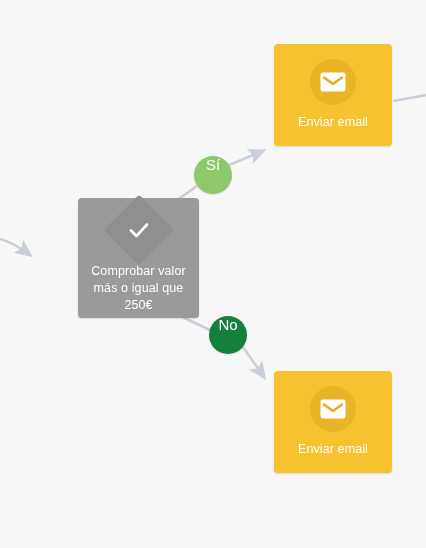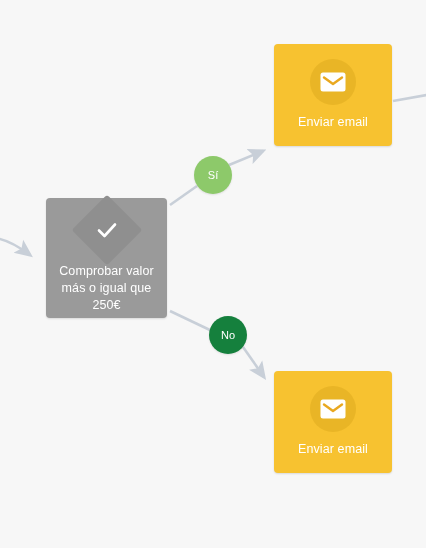--- a/index.html
+++ b/index.html
@@ -41,20 +41,21 @@
     color: #ffffff;
     text-align: center;
     line-height: 17px;
     letter-spacing: 0.1px;
   }
 
   
   .node-condition {
     background: #9a9a9a;
     padding-bottom: 2px;
+    margin-left: 32px;
   }
   .node-condition .node-label {
     font-size: 12.5px;
     width: 110px;
     margin-top: 8px;
   }
   .diamond {
     width: 50px;
     height: 50px;
     background: #8f8f8f;
@@ -85,24 +86,24 @@
     justify-content: center;
   }
 
   
   .badge {
     position: absolute;
     width: 38px;
     height: 38px;
     border-radius: 50%;
     display: flex;
-    align-items: center;
+    align-items: flex-start;
     justify-content: center;
     color: #ffffff;
-    font-size: 11px;
+    font-size: 15px;
     z-index: 4;
     cursor: pointer;
     box-shadow: 0 1px 2px rgba(0,0,0,0.10);
   }
   .badge-yes { background: #8dc96a; }
   .badge-no  { background: #15803d; }
 </style>
 </head>
 <body>
 

